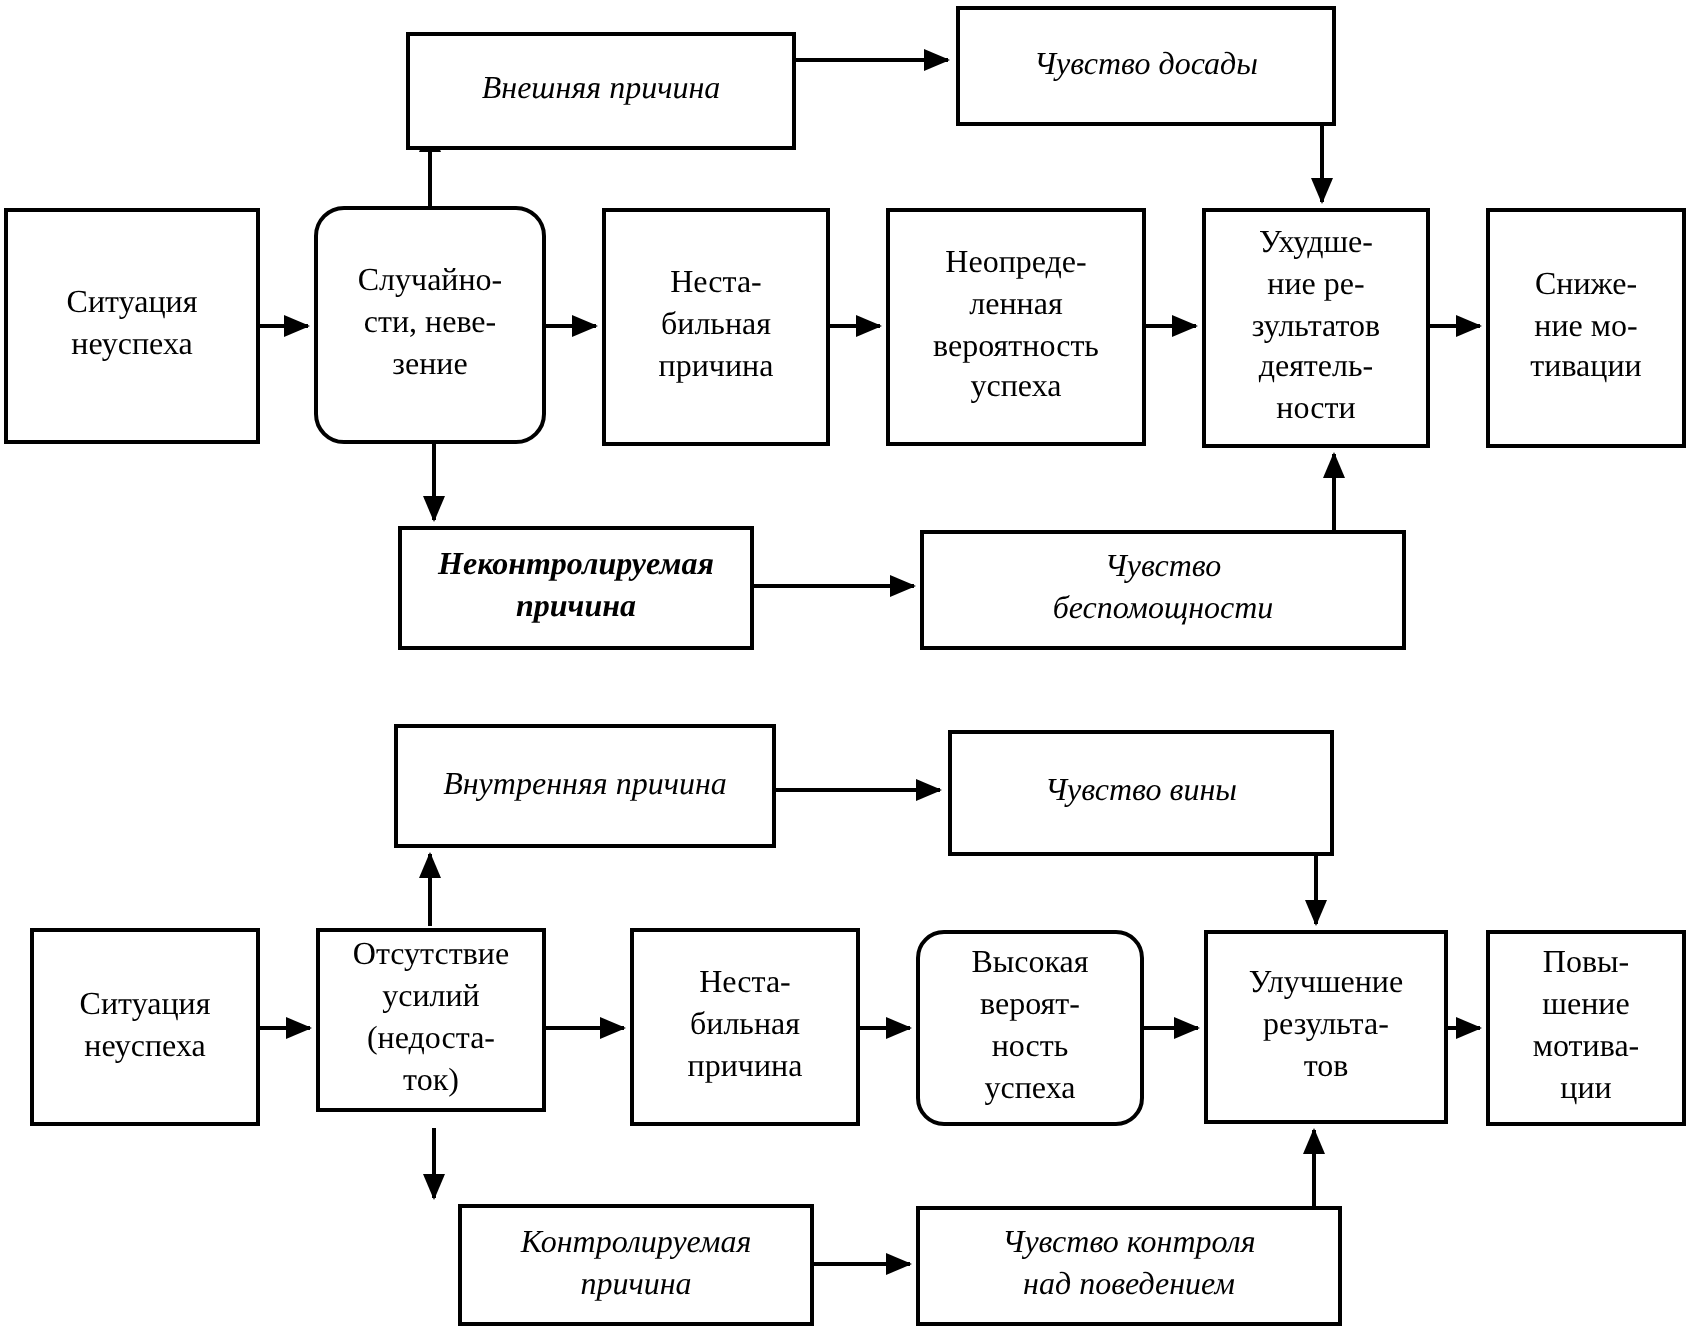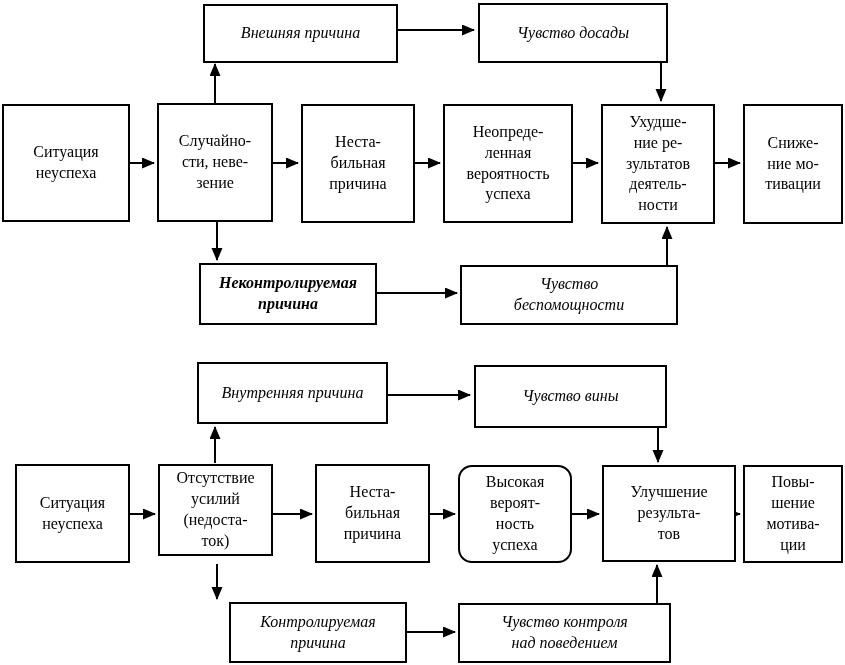--- a/index.html
+++ b/index.html
@@ -36,38 +36,38 @@
     display: block;
     white-space: pre-line;
     font-size: 16px;
     line-height: 1.3;
     color: #000000;
   }
   .box.italic .lbl {
     font-style: italic;
   }
   
-  .b-external      { left: 203px; top:   4px; width: 195px; height:  59px; }
+  .b-external      { left: 203px; top:   16px; width: 195px; height:  59px; }
   .b-annoyance     { left: 478px; top:   3px; width: 190px; height:  60px; }
   .b-failure1      { left:   2px; top: 104px; width: 128px; height: 118px; }
-  .b-chance        { left: 157px; top: 103px; width: 116px; height: 119px; }
+  .b-chance        { left: 157px; top: 103px; width: 116px; height: 119px; border-radius: 15px; }
   .b-unstable1     { left: 301px; top: 104px; width: 114px; height: 119px; }
   .b-uncertain     { left: 443px; top: 104px; width: 130px; height: 119px; }
   .b-worse         { left: 601px; top: 104px; width: 114px; height: 120px; }
   .b-lower         { left: 743px; top: 104px; width: 100px; height: 120px; justify-content: center; }
   .b-uncontrollable{ left: 199px; top: 263px; width: 178px; height:  62px; font-weight: bold; }
-  .b-helpless      { left: 460px; top: 265px; width: 218px; height:  60px; }
+  .b-helpless      { left: 460px; top: 265px; width: 243px; height:  60px; }
   
   .b-internal      { left: 197px; top: 362px; width: 191px; height:  62px; }
   .b-guilt         { left: 474px; top: 365px; width: 193px; height:  63px; }
   .b-failure2      { left:  15px; top: 464px; width: 115px; height:  99px; }
   .b-lack          { left: 158px; top: 464px; width: 115px; height: 92px; }
   .b-unstable2     { left: 315px; top: 464px; width: 115px; height:  99px; }
   .b-high          { left: 458px; top: 465px; width: 114px; height:  98px; border-radius: 14px; }
-  .b-better        { left: 602px; top: 465px; width: 134px; height:  97px; }
+  .b-better        { left: 602px; top: 465px; width: 122px; height:  97px; }
   .b-higher        { left: 743px; top: 465px; width: 100px; height:  98px; }
   .b-controllable  { left: 197px; top: 602px; width: 178px; height:  61px; margin-left: 32px; }
   .b-control       { left: 458px; top: 603px; width: 213px; height:  60px; }
   line {
     stroke: #000000;
     stroke-width: 2;
   }
 </style>
 </head>
 <body>

